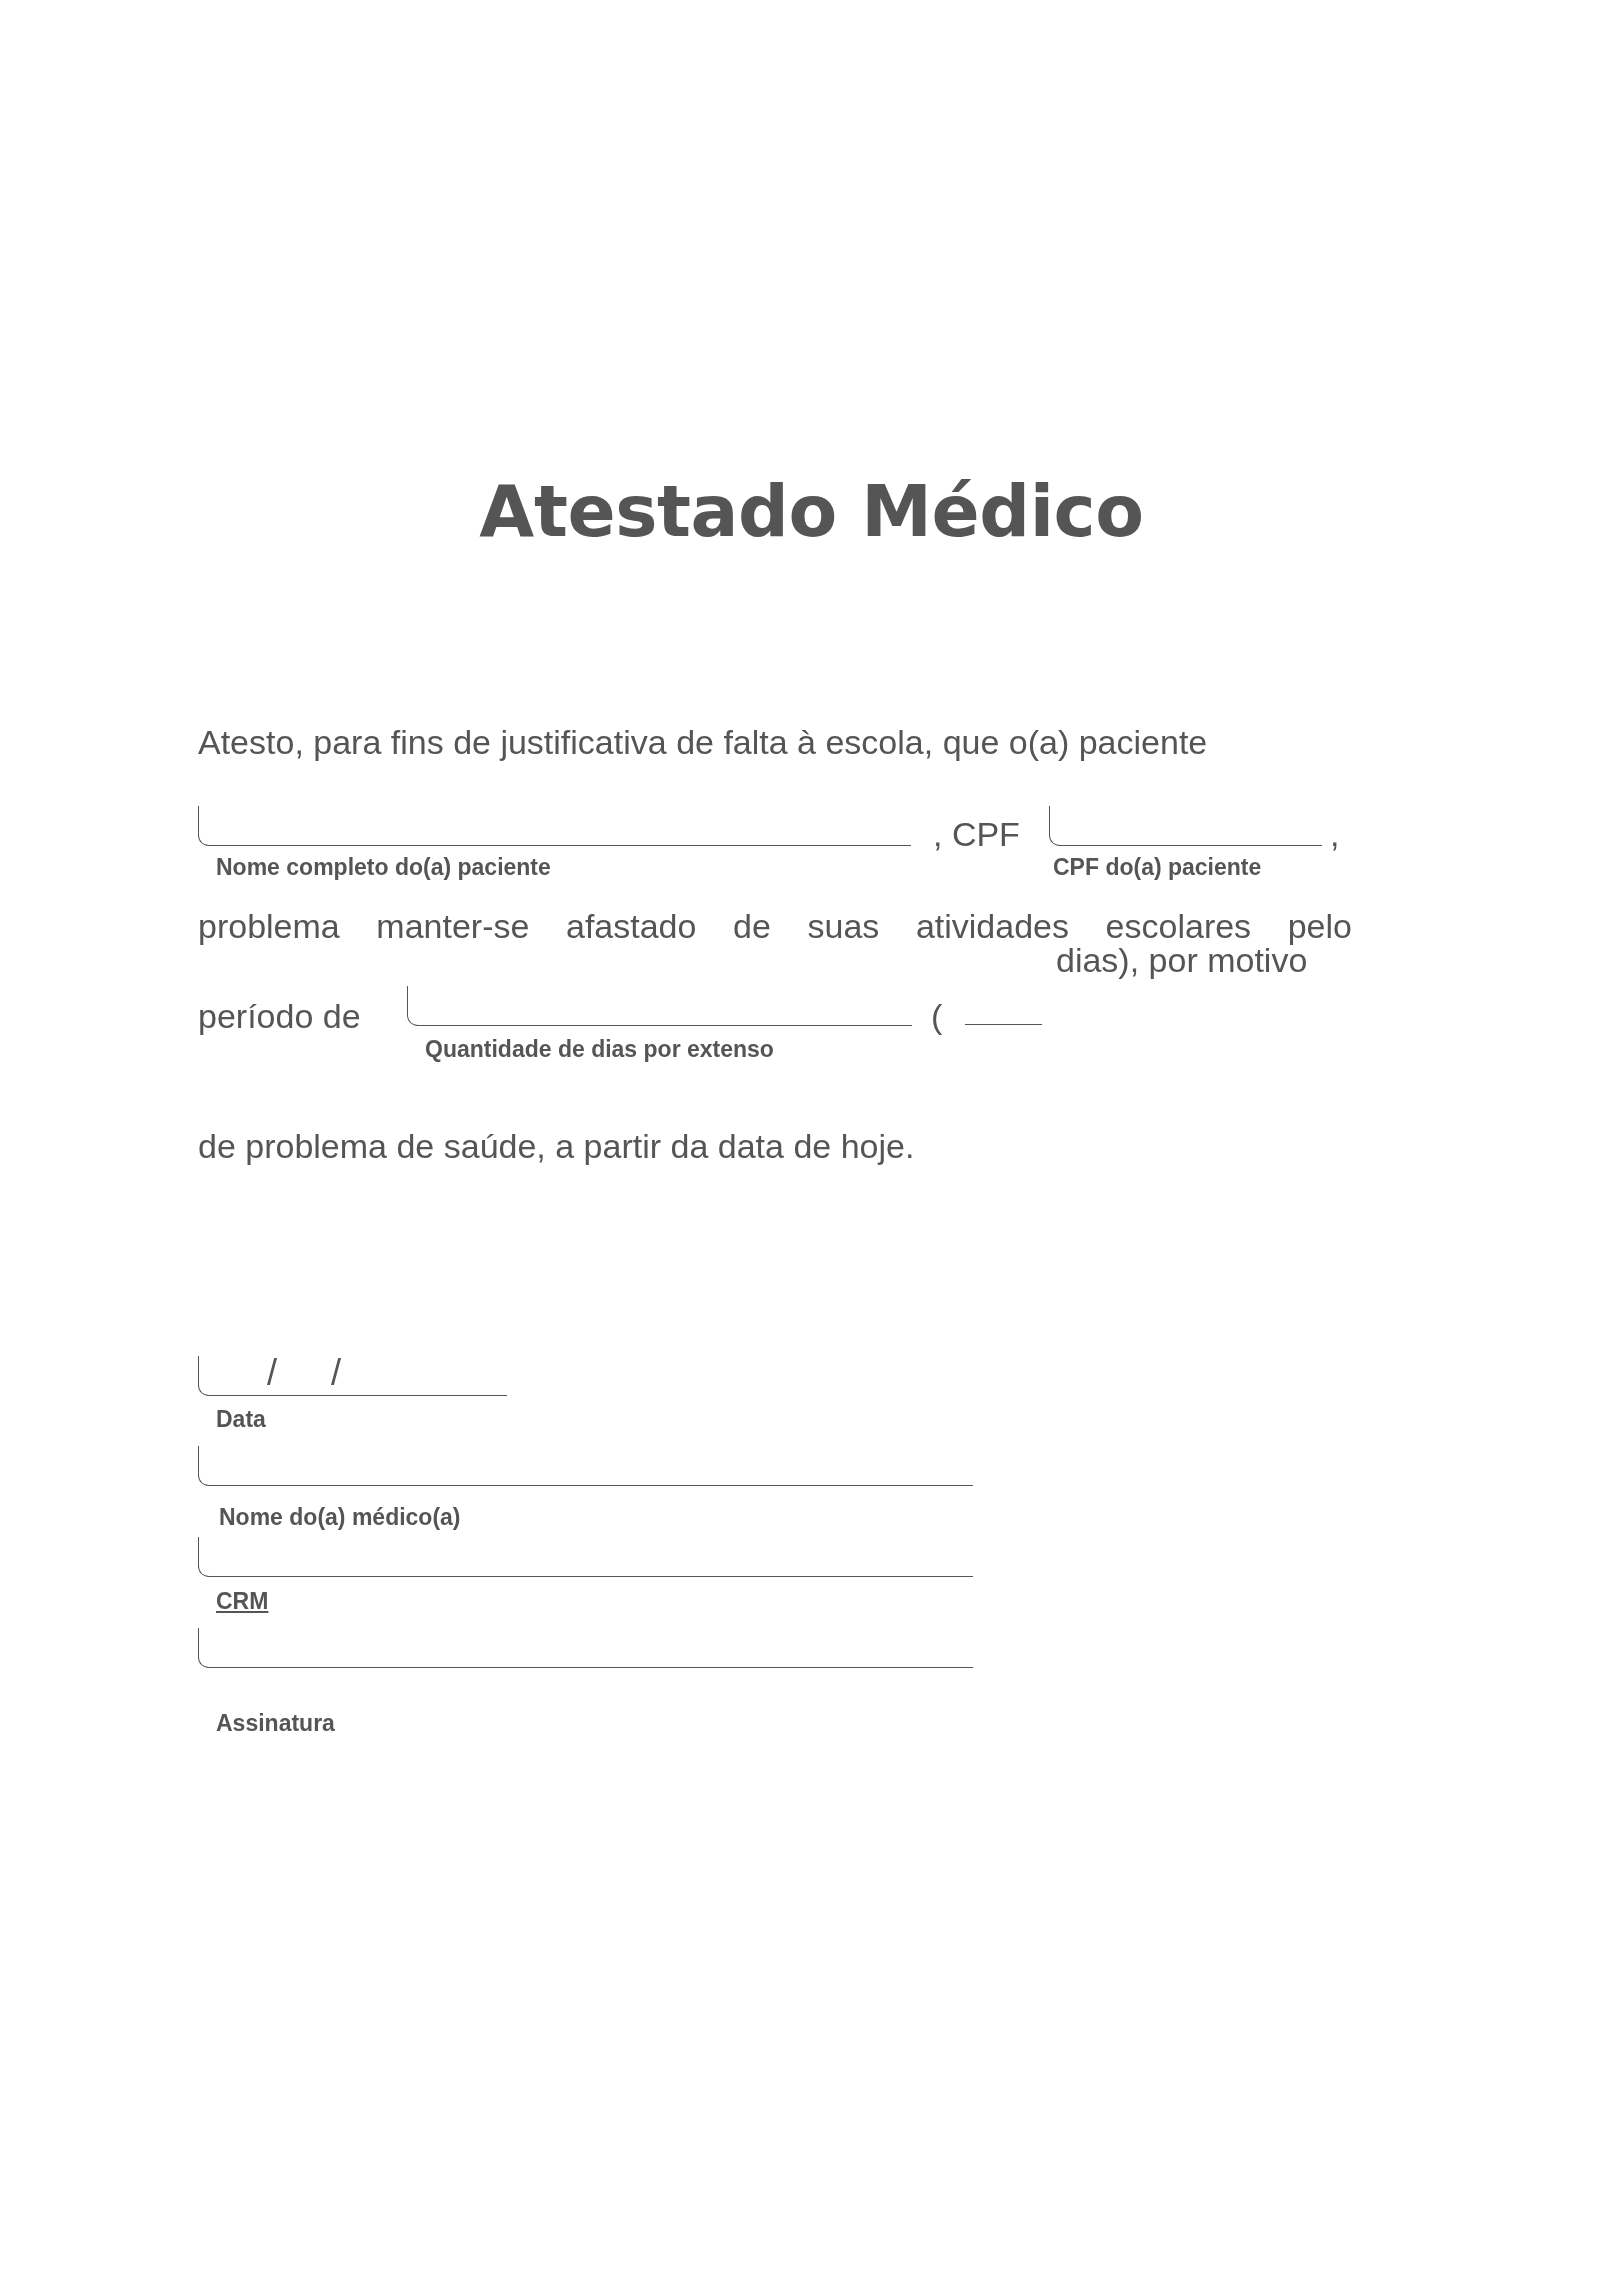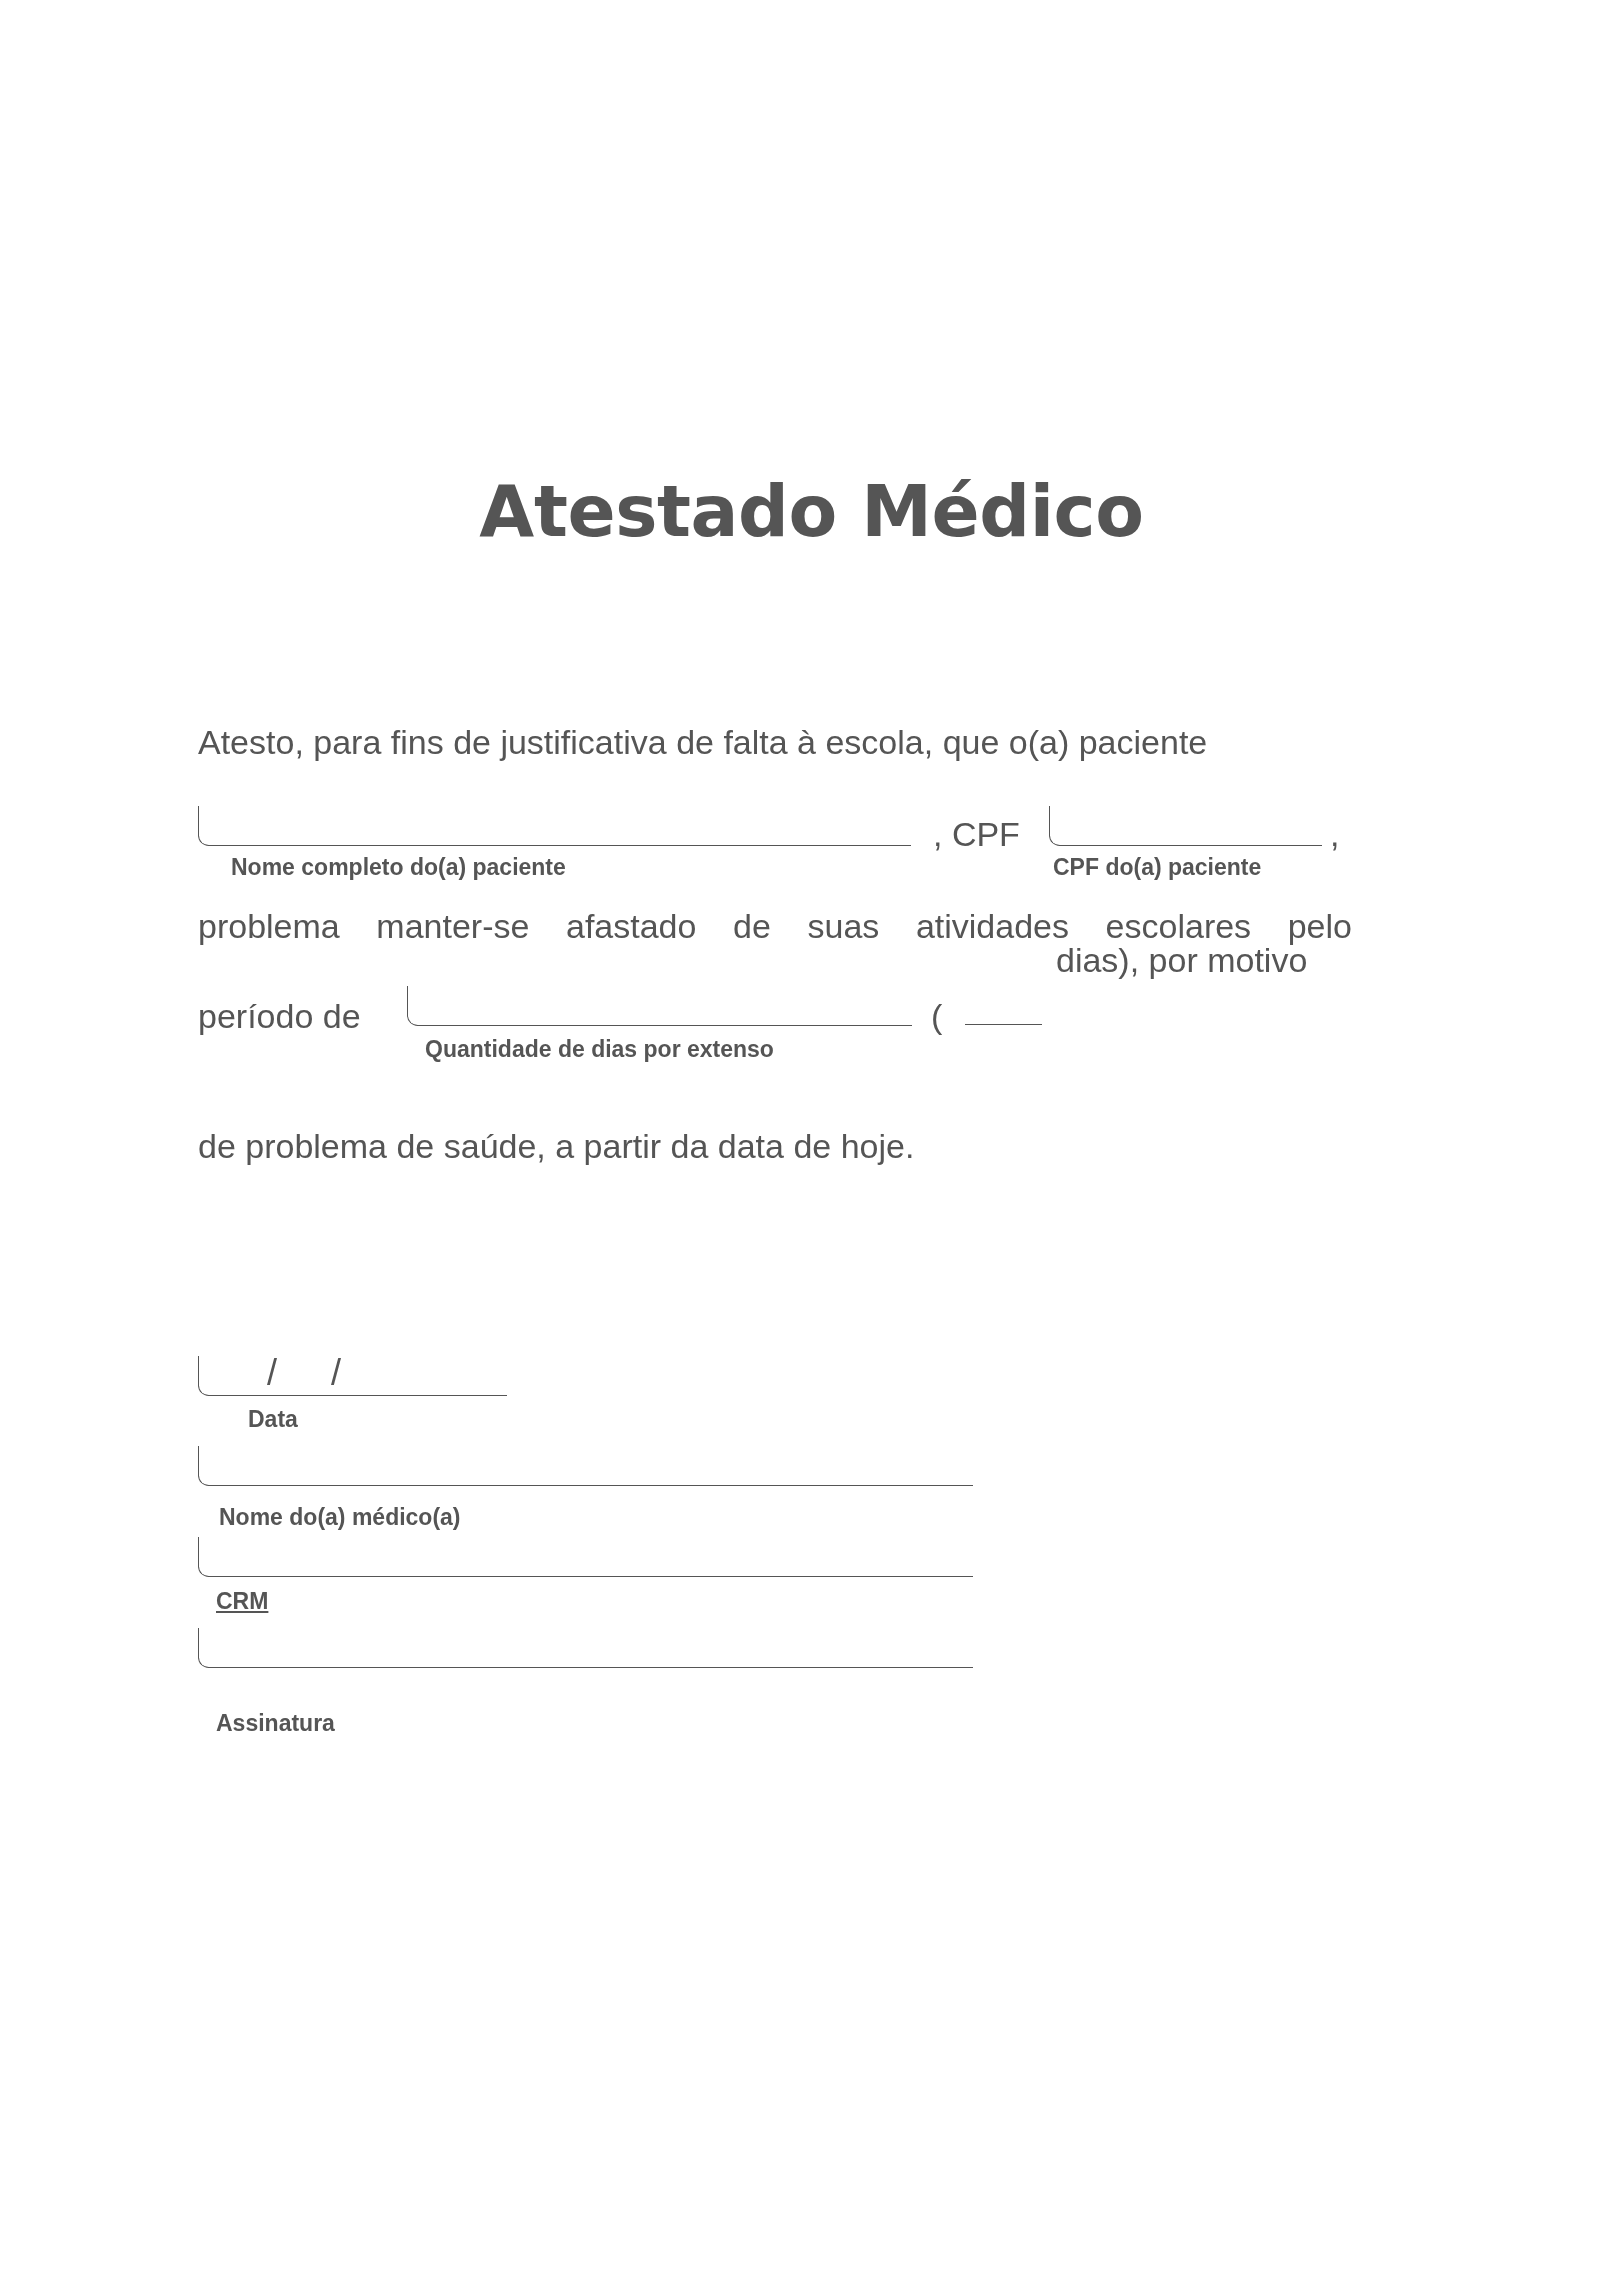--- a/index.html
+++ b/index.html
@@ -18,41 +18,41 @@
 </head>
 <body>
 
 <div>
 
   <div class="abs title">Atestado Médico</div>
 
   <div class="abs body-text" style="left:198px; top:725px;">Atesto, para fins de justificativa de falta à escola, que o(a) paciente</div>
 
   <div class="abs field" style="left:198px; top:806px; width:712px; height:39px;"></div>
-  <div class="abs label" style="left:216px; top:856px;margin-left:15px;">Nome completo do(a) paciente</div>
+  <div class="abs label" style="left:216px; top:856px;">Nome completo do(a) paciente</div>
   <div class="abs body-text" style="left:933px; top:817px;">, CPF</div>
   <div class="abs field" style="left:1049px; top:806px; width:272px; height:39px;"></div>
   <div class="abs label" style="left:1053px; top:856px;">CPF do(a) paciente</div>
   <div class="abs body-text" style="left:1330px; top:817px;">,</div>
 
   <div class="abs body-text justify" style="top:909px;">problema manter-se afastado de suas atividades escolares pelo</div>
 
   <div class="abs body-text" style="left:198px; top:999px;">período de</div>
   <div class="abs field" style="left:407px; top:986px; width:504px; height:39px;"></div>
   <div class="abs label" style="left:425px; top:1038px;">Quantidade de dias por extenso</div>
   <div class="abs body-text" style="left:931px; top:999px;">(</div>
   <div class="abs blank" style="left:965px; top:1022px; width:77px; height:1.8px;"></div>
   <div class="abs body-text" style="left:1056px; top:943px;">dias), por motivo</div>
 
   <div class="abs body-text" style="left:198px; top:1089px;margin-top:40px;">de problema de saúde, a partir da data de hoje.</div>
 
   <div class="abs field" style="left:198px; top:1356px; width:308px; height:39px;"></div>
   <div class="abs slash" style="left:267px; top:1355px;">/</div>
   <div class="abs slash" style="left:331px; top:1355px;">/</div>
-  <div class="abs label" style="left:216px; top:1408px;margin-left:32px;">Data</div>
+  <div class="abs label" style="left:216px; top:1408px;">Data</div>
 
   <div class="abs field" style="left:198px; top:1446px; width:774px; height:39px;"></div>
   <div class="abs label" style="left:219px; top:1499px;margin-top:7px;">Nome do(a) médico(a)</div>
 
   <div class="abs field" style="left:198px; top:1537px; width:774px; height:39px;"></div>
   <div class="abs label" style="left:216px; top:1590px;text-decoration:underline;">CRM</div>
 
   <div class="abs field" style="left:198px; top:1628px; width:774px; height:39px;"></div>
   <div class="abs label" style="left:216px; top:1680px;margin-top:32px;">Assinatura</div>
 

